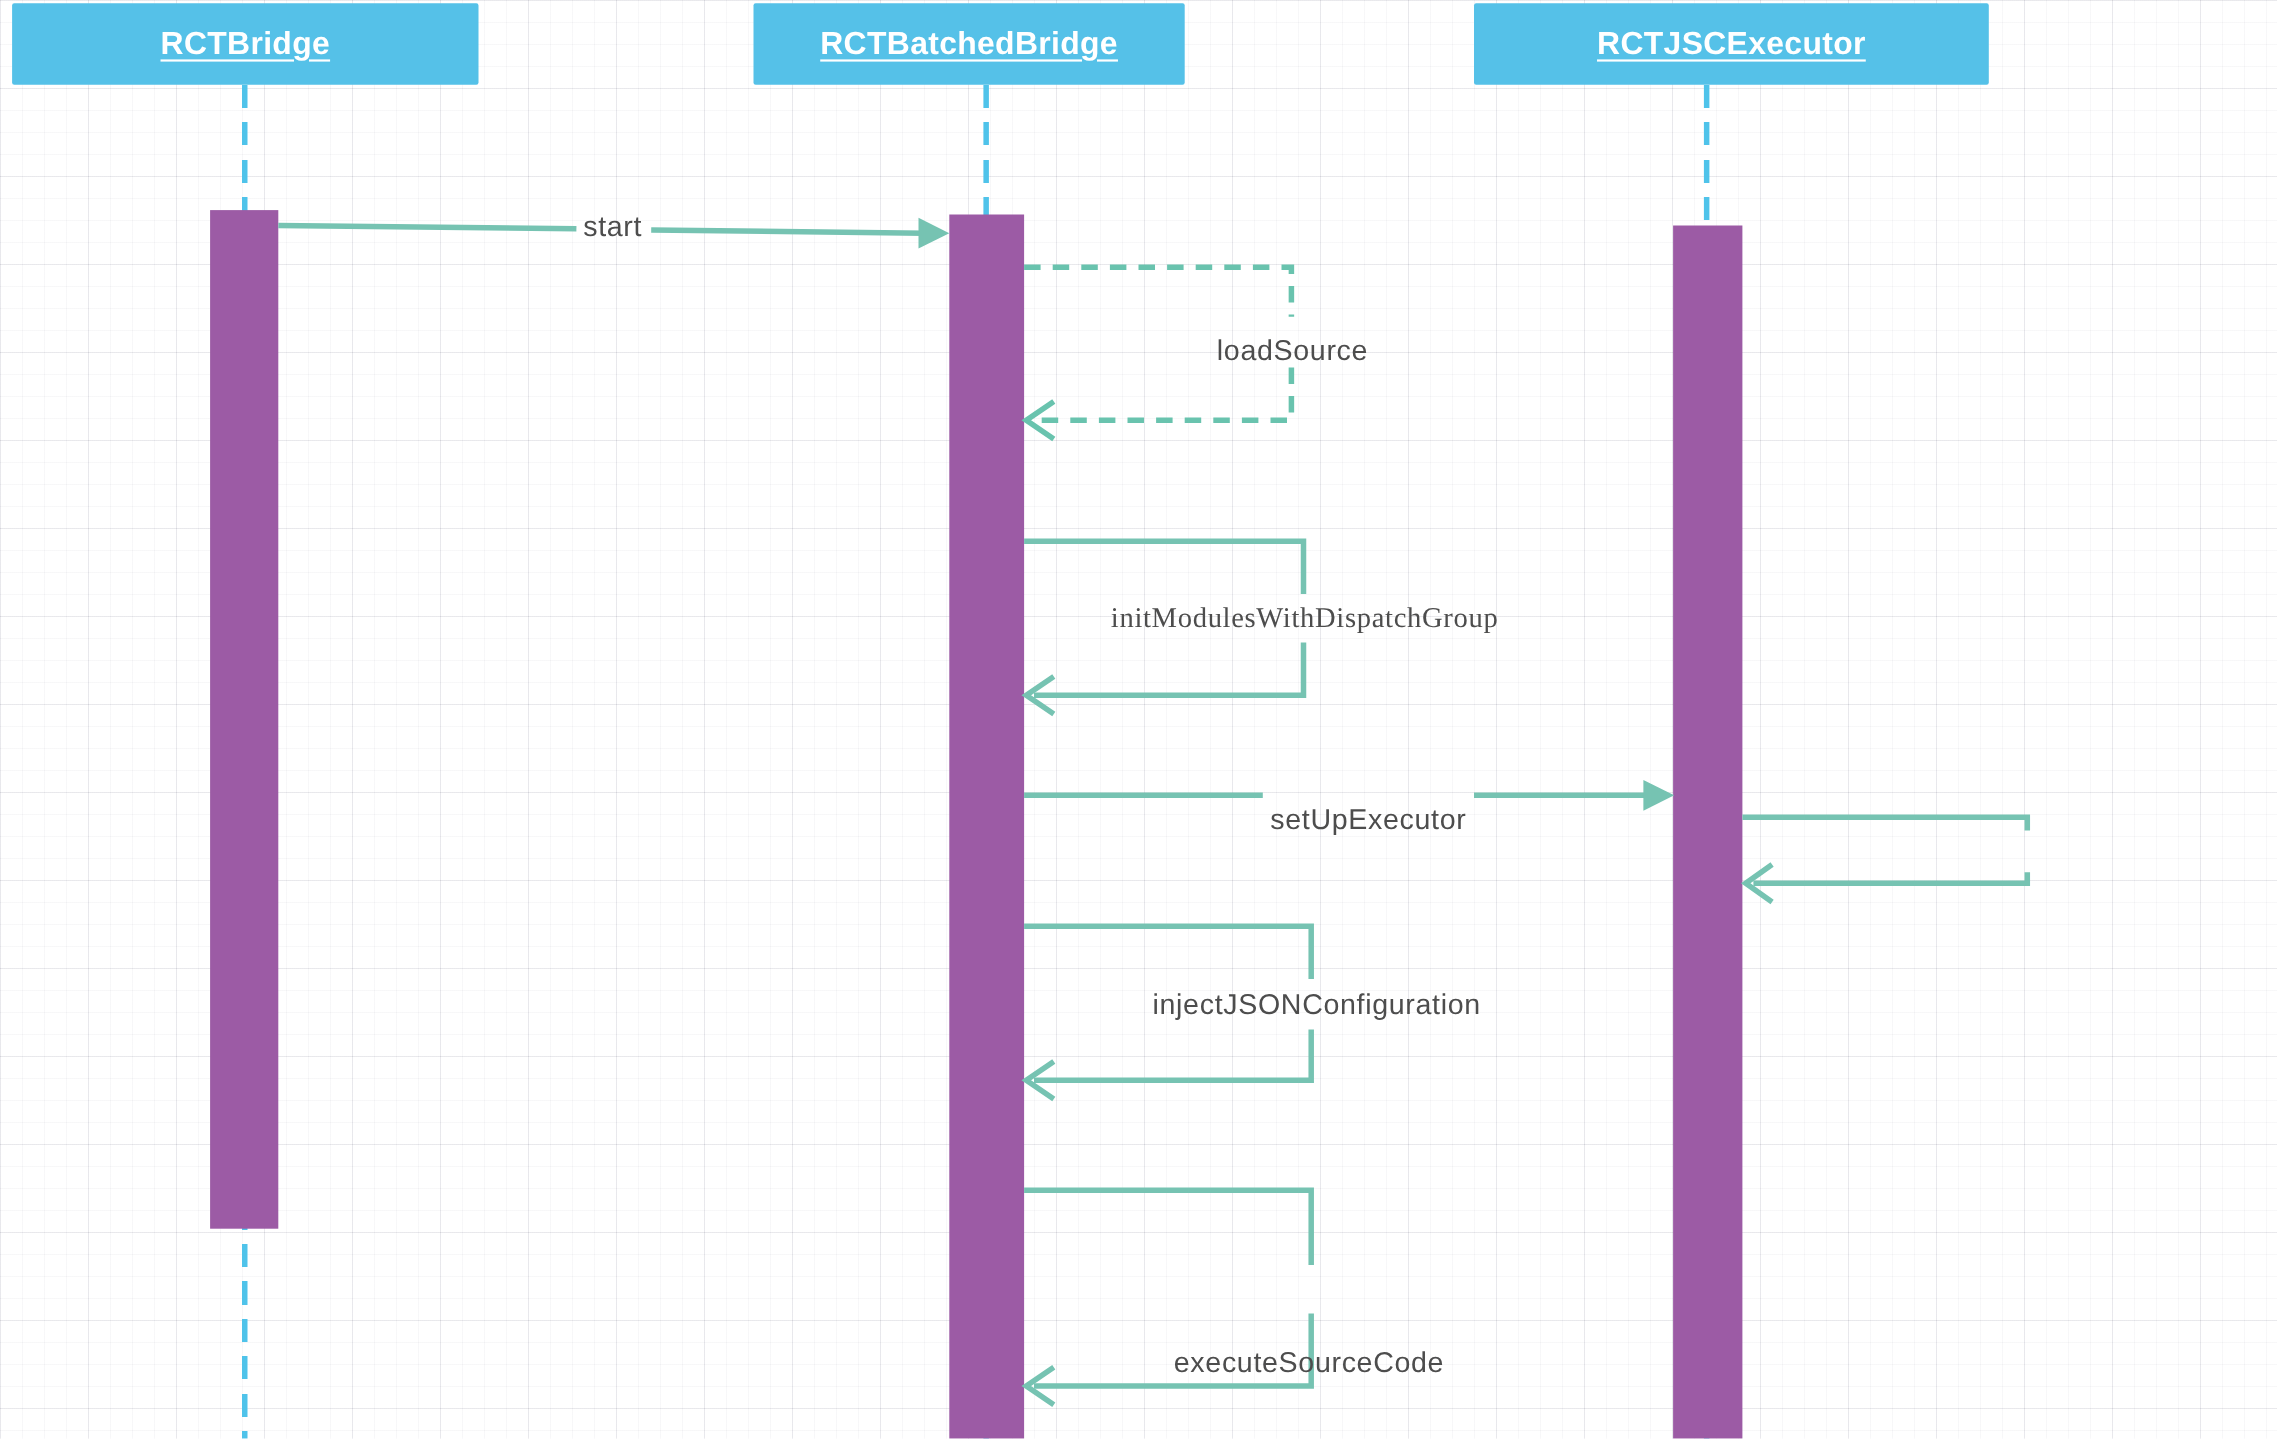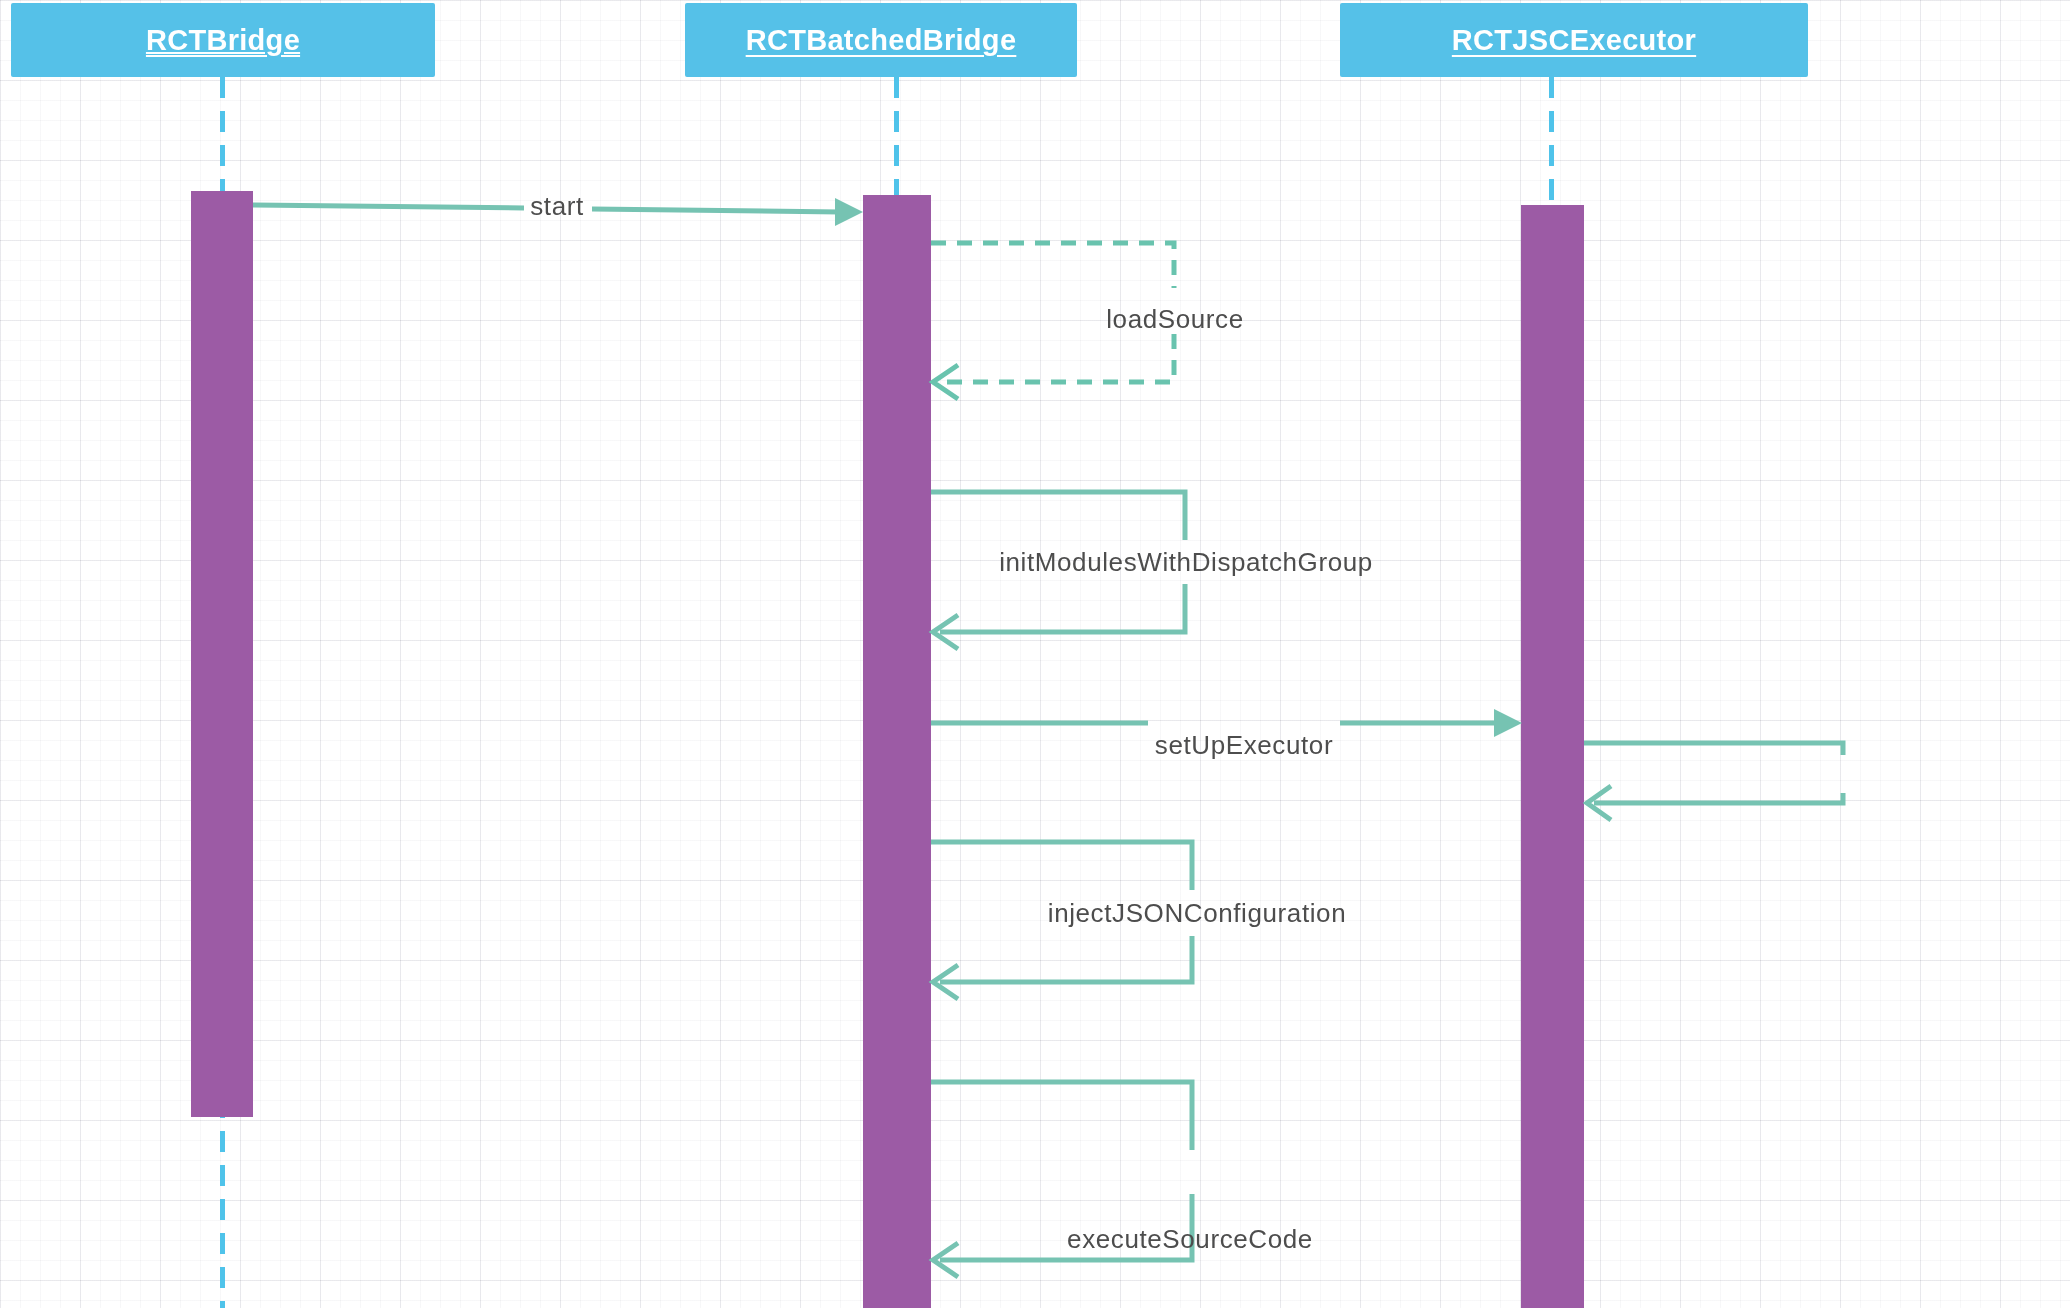--- a/index.html
+++ b/index.html
@@ -29,21 +29,21 @@
   .activation.a2{left:863px;top:195px;width:68px;height:1113px;}
   .activation.a3{left:1521px;top:205px;width:63px;height:1103px;}
   svg.arrows{position:absolute;left:0;top:0;z-index:3;}
   .actor{
     position:absolute;top:3px;height:74px;z-index:4;
     background:#55c1e8;border-radius:2px;
     display:flex;align-items:center;justify-content:center;
     color:#ffffff;font-weight:bold;font-size:29px;letter-spacing:0.3px;
   }
   .actor span{text-decoration:underline;text-underline-offset:5px;text-decoration-thickness:2px;}
-  .actor.p1{left:11px;width:424px;text-decoration:underline;}
+  .actor.p1{left:11px;width:424px;}
   .actor.p2{left:685px;width:392px;}
   .actor.p3{left:1340px;width:468px;}
   .msg-label{
     position:absolute;z-index:5;
     transform:translate(-50%,-50%);
     color:#4d4d4d;font-size:26px;letter-spacing:0.6px;white-space:nowrap;text-align:center;
   }
 </style>
 </head>
 <body>
@@ -108,18 +108,18 @@
   </div>
   <div class="actor p2">
     <span>RCTBatchedBridge</span>
   </div>
   <div class="actor p3">
     <span>RCTJSCExecutor</span>
   </div>
 
   <div class="msg-label" style="left:557px;top:206px;">start</div>
   <div class="msg-label" style="left:1175px;top:319px;">loadSource</div>
-  <div class="msg-label" style="left:1186px;top:562px;">initModulesWithDispatchGroup</div>
+  <div class="msg-label" style="left:1186px;top:562px;font-family:Liberation Serif, serif;">initModulesWithDispatchGroup</div>
   <div class="msg-label" style="left:1244px;top:745px;">setUpExecutor</div>
   <div class="msg-label" style="left:1197px;top:913px;">injectJSONConfiguration</div>
   <div class="msg-label" style="left:1190px;top:1239px;">executeSourceCode</div>
 
 </div>
 
 </body></html>

